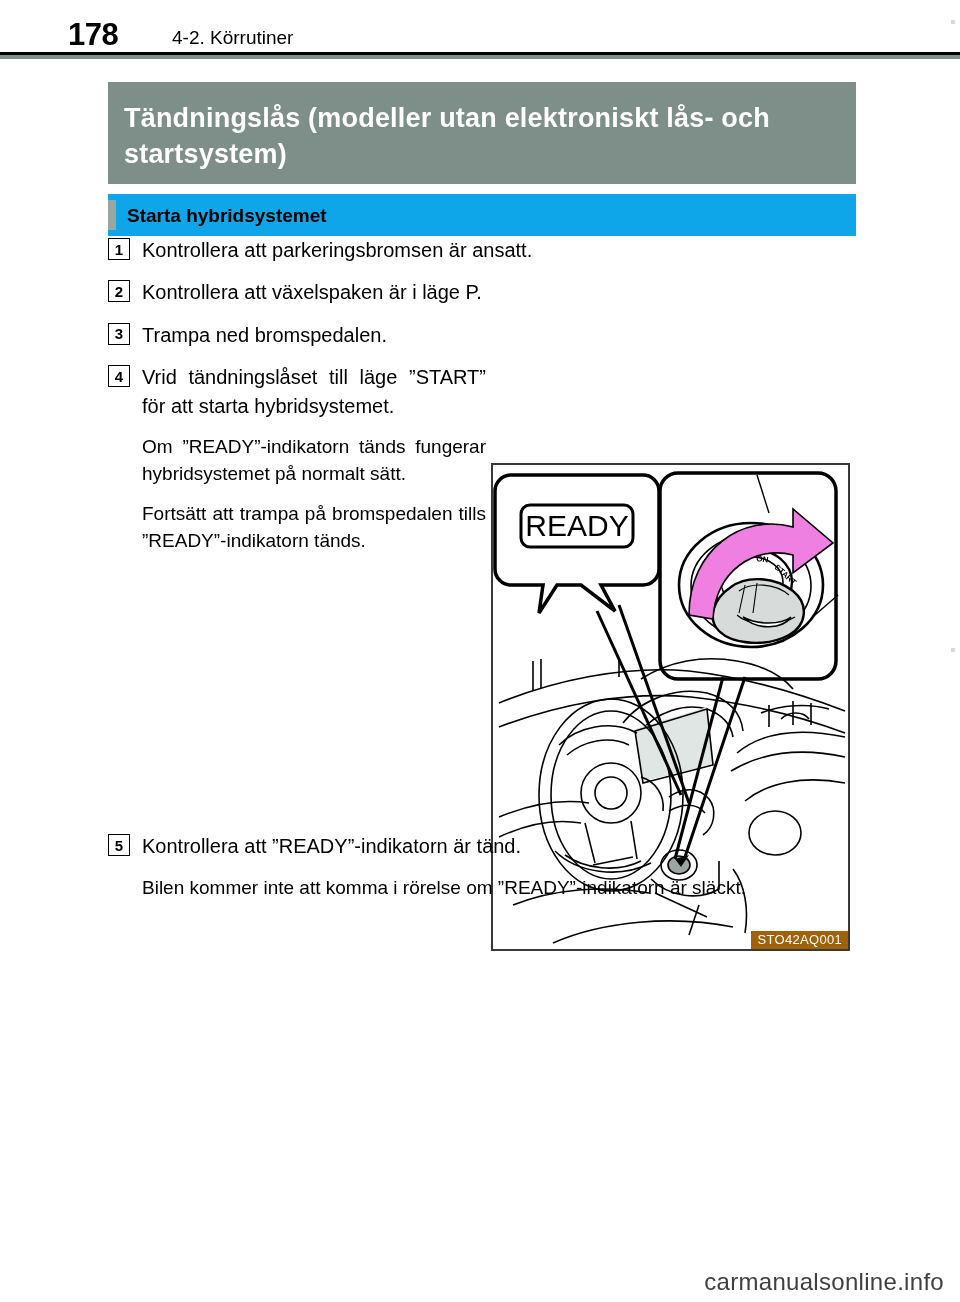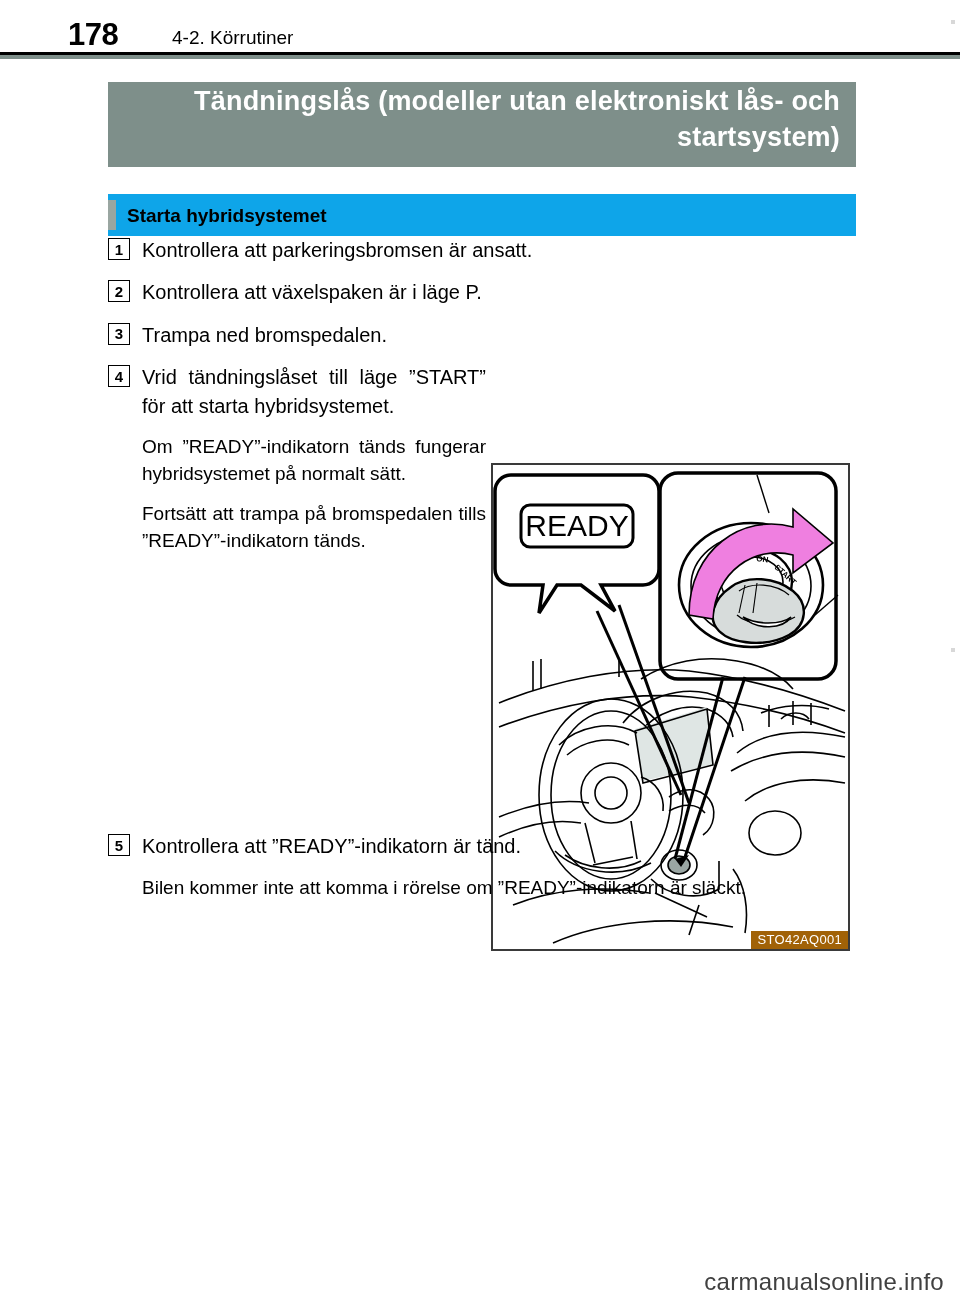--- a/index.html
+++ b/index.html
@@ -63,26 +63,25 @@
   
   .title-banner {
     position: absolute;
     left: 108px;
     top: 82px;
     width: 748px;
     min-height: 82px;
     background: #7e8f8a;
     color: #ffffff;
     box-sizing: border-box;
-    padding: 2px 16px 12px 16px;
+    padding: 19px 16px 12px 16px;
     font-size: 27px;
     font-weight: bold;
     line-height: 1.32;
     letter-spacing: 0.2px;
-    text-align: right;
   }
 
   
   .section-header {
     position: absolute;
     left: 108px;
     top: 194px;
     width: 748px;
     height: 42px;
     background: #0ea5e9;

